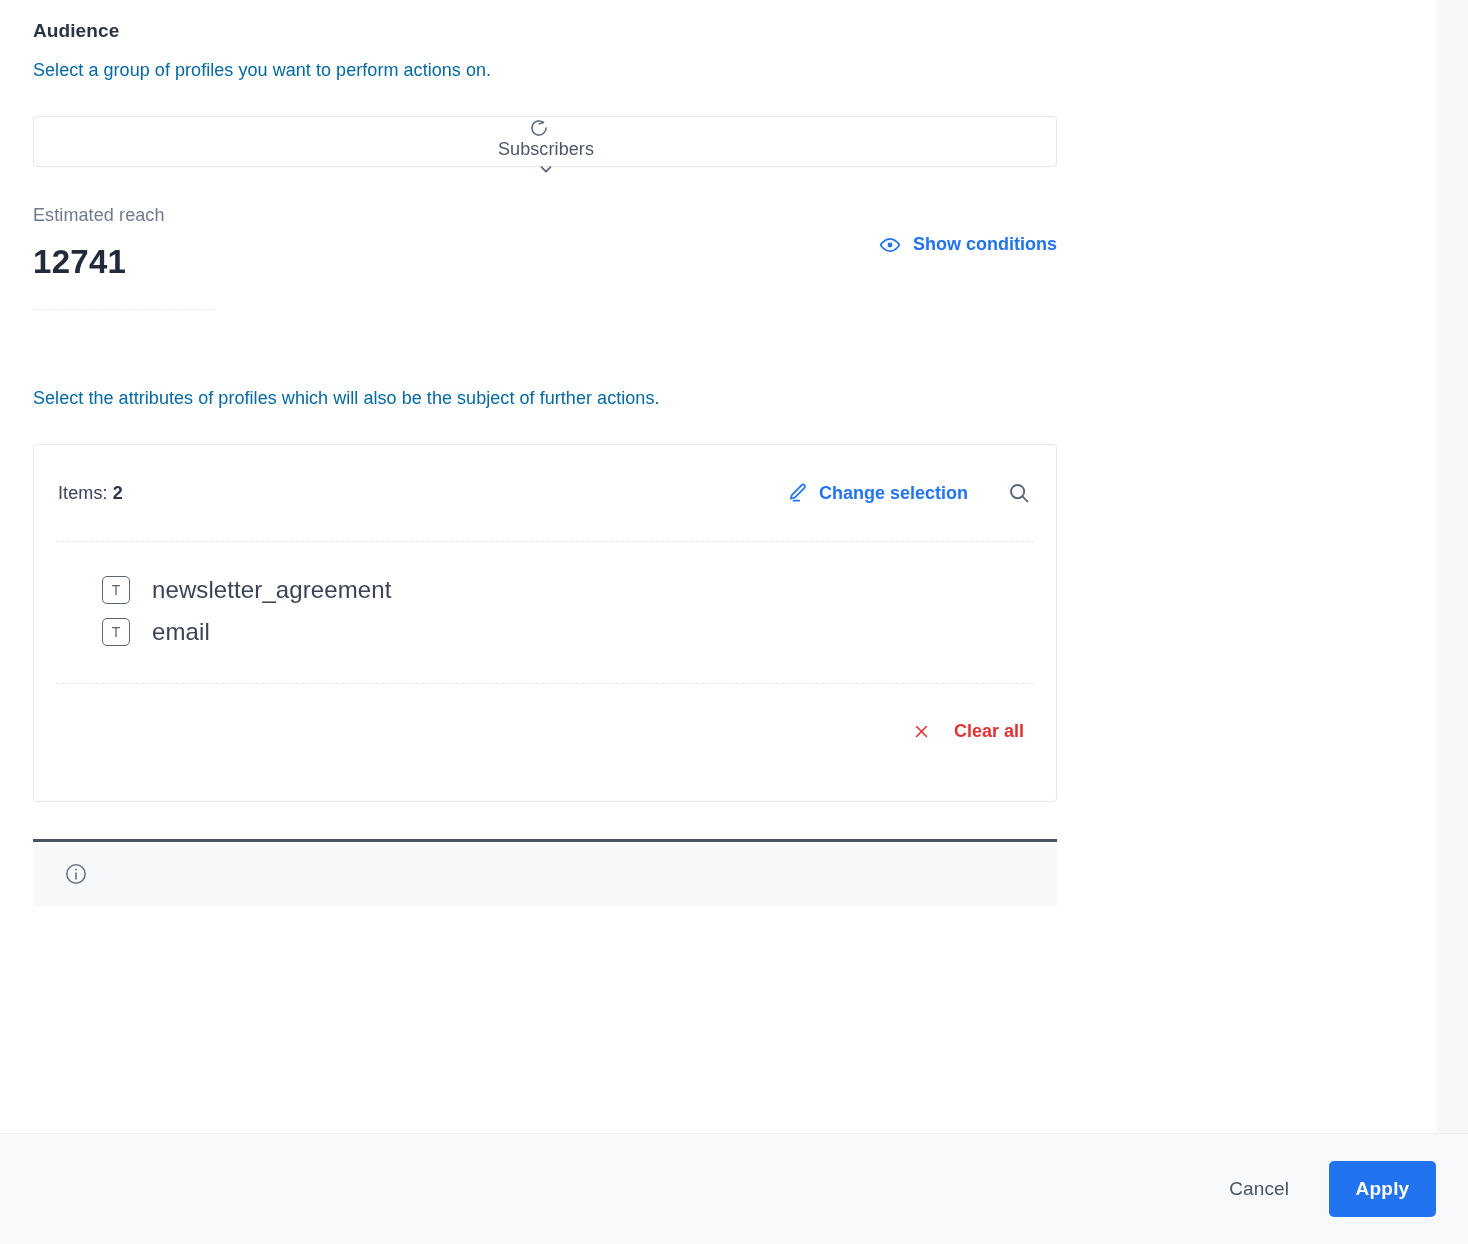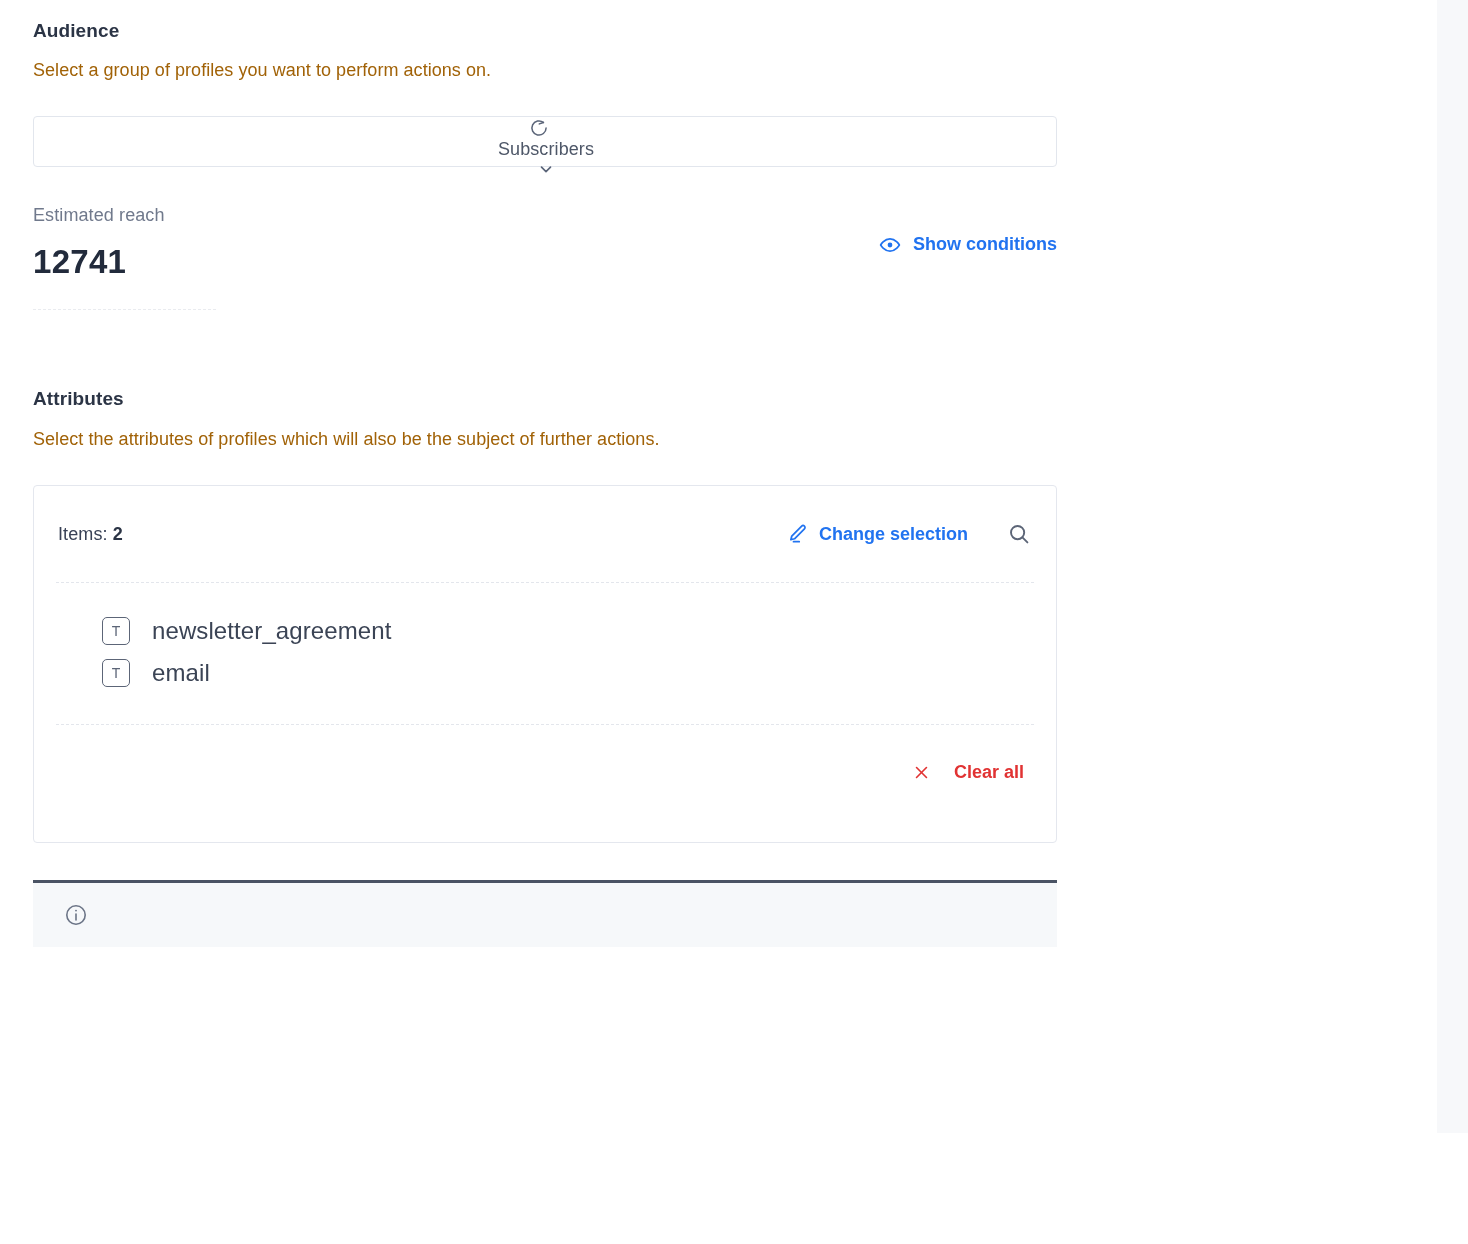--- a/index.html
+++ b/index.html
@@ -44,21 +44,21 @@
   
   .section-title {
     font-size: 19px;
     font-weight: 700;
     color: #2b3445;
     letter-spacing: 0.1px;
   }
   .section-desc {
     font-size: 18px;
     font-weight: 400;
-    color: #a16207;
+    color: #0369a1;
     letter-spacing: 0.05px;
   }
 
   
   .audience-block { padding-top: 20px; }
   .audience-desc { margin-top: 18px; }
 
   .select-control {
     margin-top: 35px;
     width: 1024px;
@@ -359,21 +359,20 @@
             </svg>
           </span>
           <span>Show conditions</span>
         </div>
       </div>
 
       <div class="reach-divider"></div>
     </section>
 
     <section class="attributes-block">
-      <h2 class="section-title">Attributes</h2>
       <p class="section-desc attributes-desc">Select the attributes of profiles which will also be the subject of further actions.</p>
 
       <div class="attr-card">
 
         <div class="attr-card-header">
           <div class="items-count">
             <span>Items:</span>
             <b>2</b>
           </div>
 
@@ -428,14 +427,18 @@
             <circle cx="12" cy="12" r="9.2"></circle>
             <path d="M12 11v6"></path>
             <circle cx="12" cy="7.6" r="0.95" fill="currentColor" stroke="none"></circle>
           </svg>
         </span>
       </div>
     </section>
 
   </div>
 
+  <div class="footer">
+    <button class="btn-cancel">Cancel</button>
+    <button class="btn-apply">Apply</button>
+  </div>
 
 </div>
 
 </body></html>

